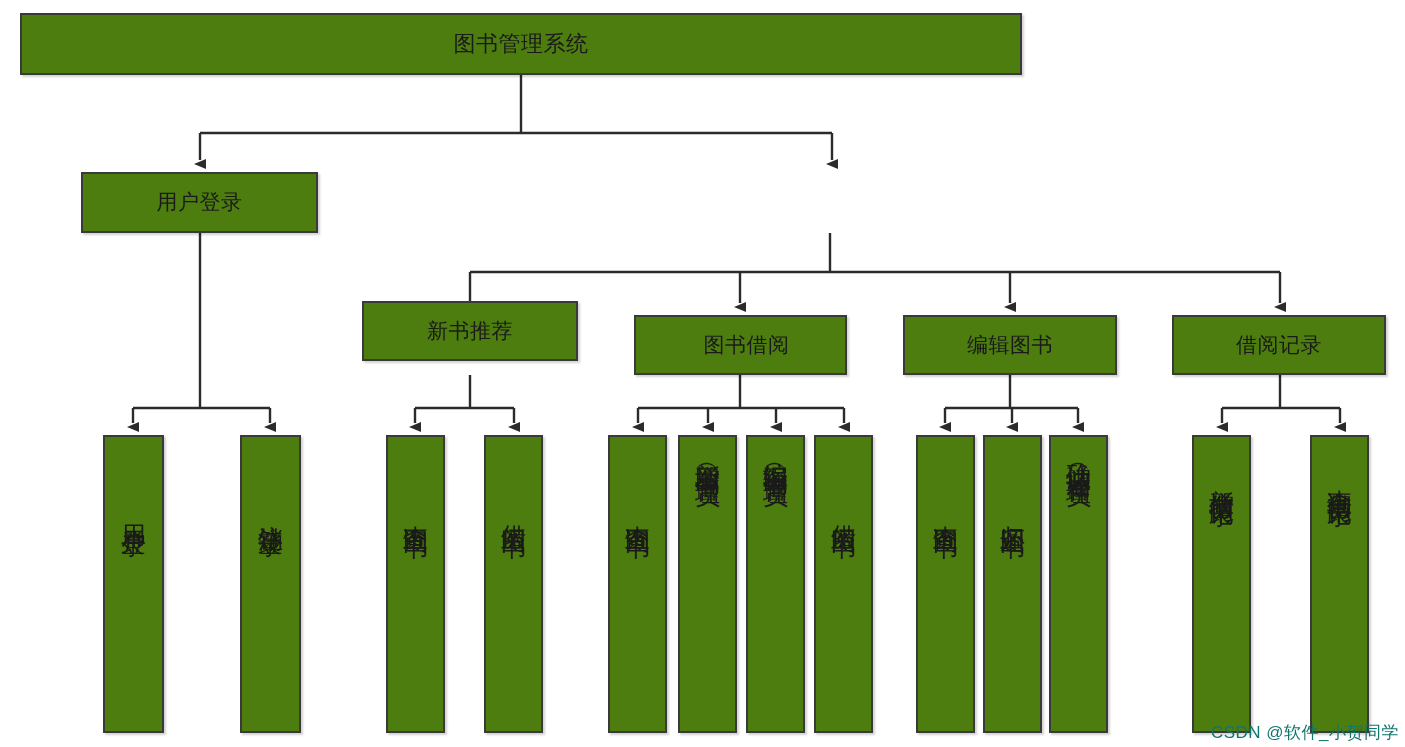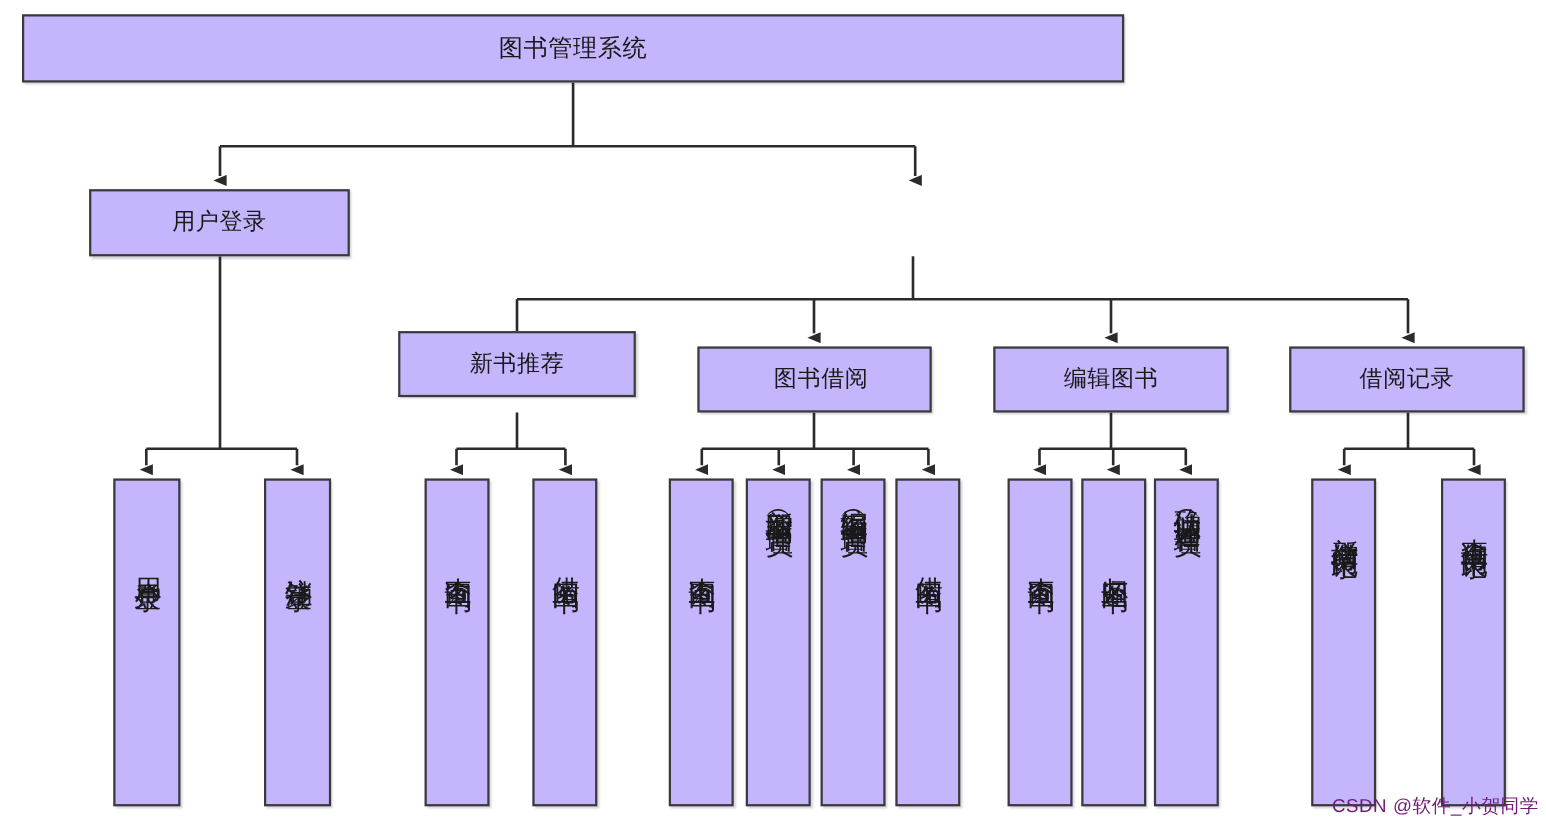--- a/index.html
+++ b/index.html
@@ -9,21 +9,21 @@
     font-family:"Liberation Sans","DejaVu Sans",sans-serif;
     overflow:hidden;
     position:relative;
   }
   #canvas{position:absolute;left:0;top:0;width:1405px;height:747px;}
   .edges{position:absolute;left:0;top:0;width:1405px;height:747px;}
 
   .node{
     position:absolute;
     box-sizing:border-box;
-    background:#c4b5fd;
+    background:#4d7c0f;
     border:2.5px solid #3a3a3a;
     box-shadow:2px 2px 2px rgba(0,0,0,0.18);
     display:flex;
     align-items:center;
     justify-content:center;
     color:#1a1a1a;
   }
   .node .lbl{
     display:block;
     text-align:center;
@@ -53,21 +53,21 @@
   }
   .node.v.tall .lbl{padding-top:0px;}
   .node.v.short .lbl{margin-top:62px;}
   .node.v.mid .lbl{margin-top:26px;}
 
   .watermark{
     position:absolute;
     right:6px;
     bottom:3px;
     font-size:17px;
-    color:#701a75;
+    color:#0f766e;
     letter-spacing:0.5px;
     white-space:nowrap;
     pointer-events:none;
   }
 </style>
 </head>
 <body>
 
 <div id="canvas">
 

